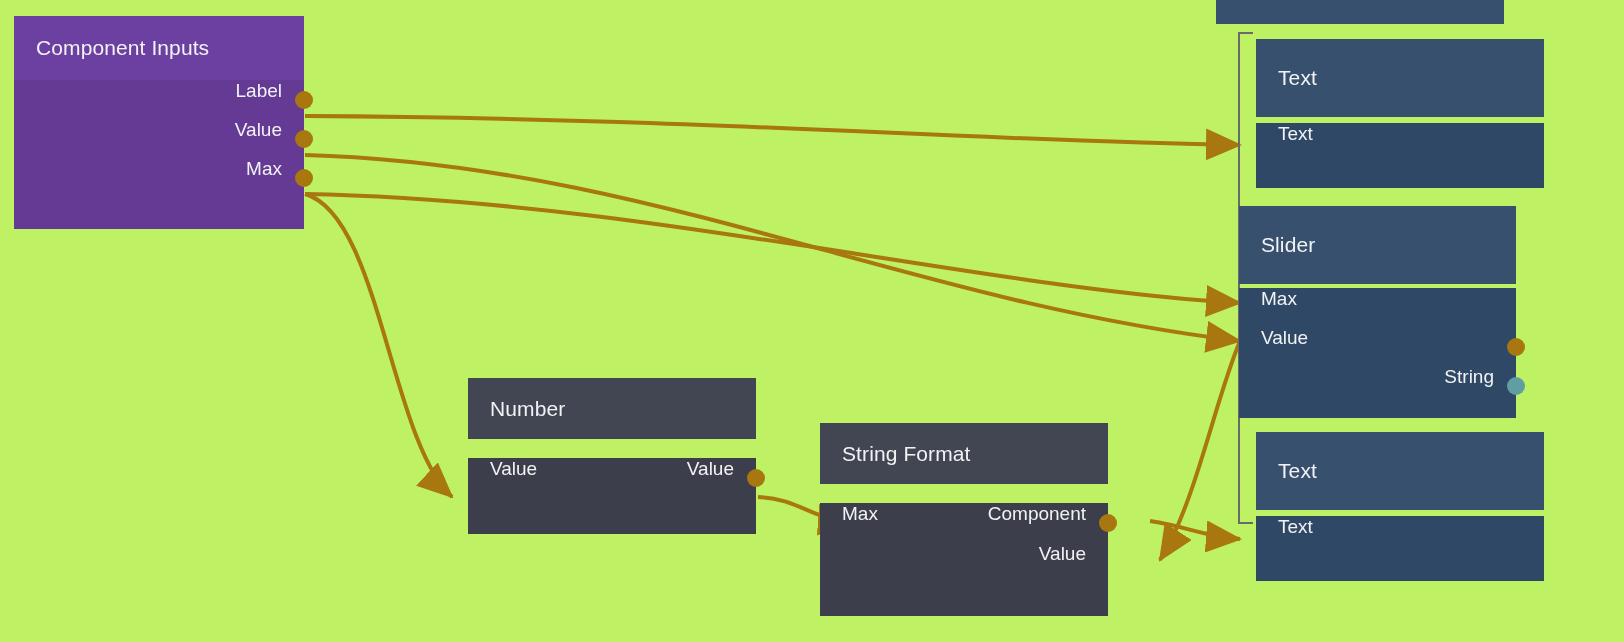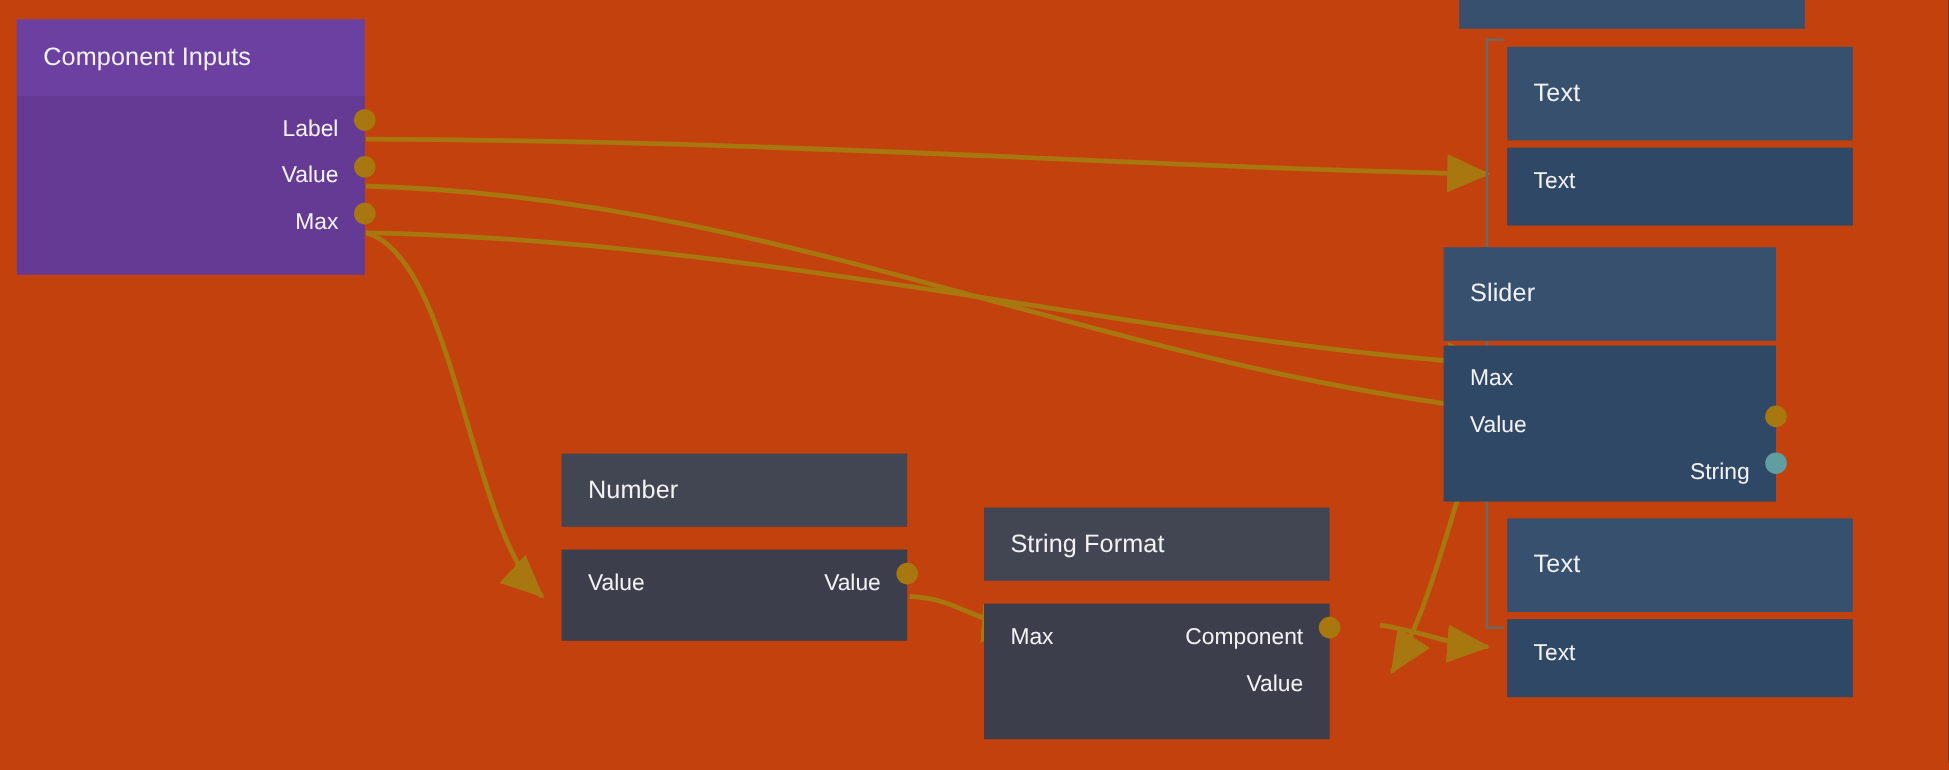--- a/index.html
+++ b/index.html
@@ -4,21 +4,21 @@
 <style>
   html, body {
     margin: 0;
     padding: 0;
     background: #1e1e1e;
   }
   #canvas {
     position: relative;
     width: 1624px;
     height: 642px;
-    background: #c2410c;
+    background: #bef264;
     overflow: hidden;
     font-family: "Liberation Sans", sans-serif;
     -webkit-font-smoothing: antialiased;
   }
   #wires {
     position: absolute;
     left: 0;
     top: 0;
     width: 1624px;
     height: 642px;
@@ -38,21 +38,21 @@
     letter-spacing: 0.1px;
   }
   .node-body {
     box-sizing: border-box;
     position: relative;
   }
   .port-row {
     box-sizing: border-box;
     position: relative;
     display: flex;
-    align-items: flex-end;
+    align-items: flex-start;
     padding: 0 22px;
     font-size: 19px;
     color: #f2f2f4;
   }
   .port-row .row-left { flex: 0 0 auto; }
   .port-row .row-spacer { flex: 1 1 auto; }
   .port-row .row-right { flex: 0 0 auto; }
   .row-right-only { justify-content: flex-end; }
 
   
@@ -160,21 +160,21 @@
 
   <div class="node n-blue" style="left:1256px; top:39px; width:288px; height:143px;">
     <div class="node-header" style="height:78px;">Text</div>
     <div class="node-body" style="height:65px;">
       <div class="port-row" style="height:40px; margin-top:6px;">
         <span class="row-left">Text</span>
       </div>
     </div>
   </div>
 
-  <div class="node n-blue" style="left:1192px; top:206px; width:288px; height:208px;padding-left:11px;">
+  <div class="node n-blue" style="left:1228px; top:206px; width:288px; height:208px;padding-left:11px;">
     <div class="node-header" style="height:78px;">Slider</div>
     <div class="node-body" style="height:130px;">
       <div class="port-row" style="height:39px; margin-top:4px;">
         <span class="row-left">Max</span>
       </div>
       <div class="port-row" style="height:39px;">
         <span class="row-left">Value</span>
         <span class="row-spacer"></span>
         <span class="row-right"></span>
         <span class="port-dot gold out"></span>

